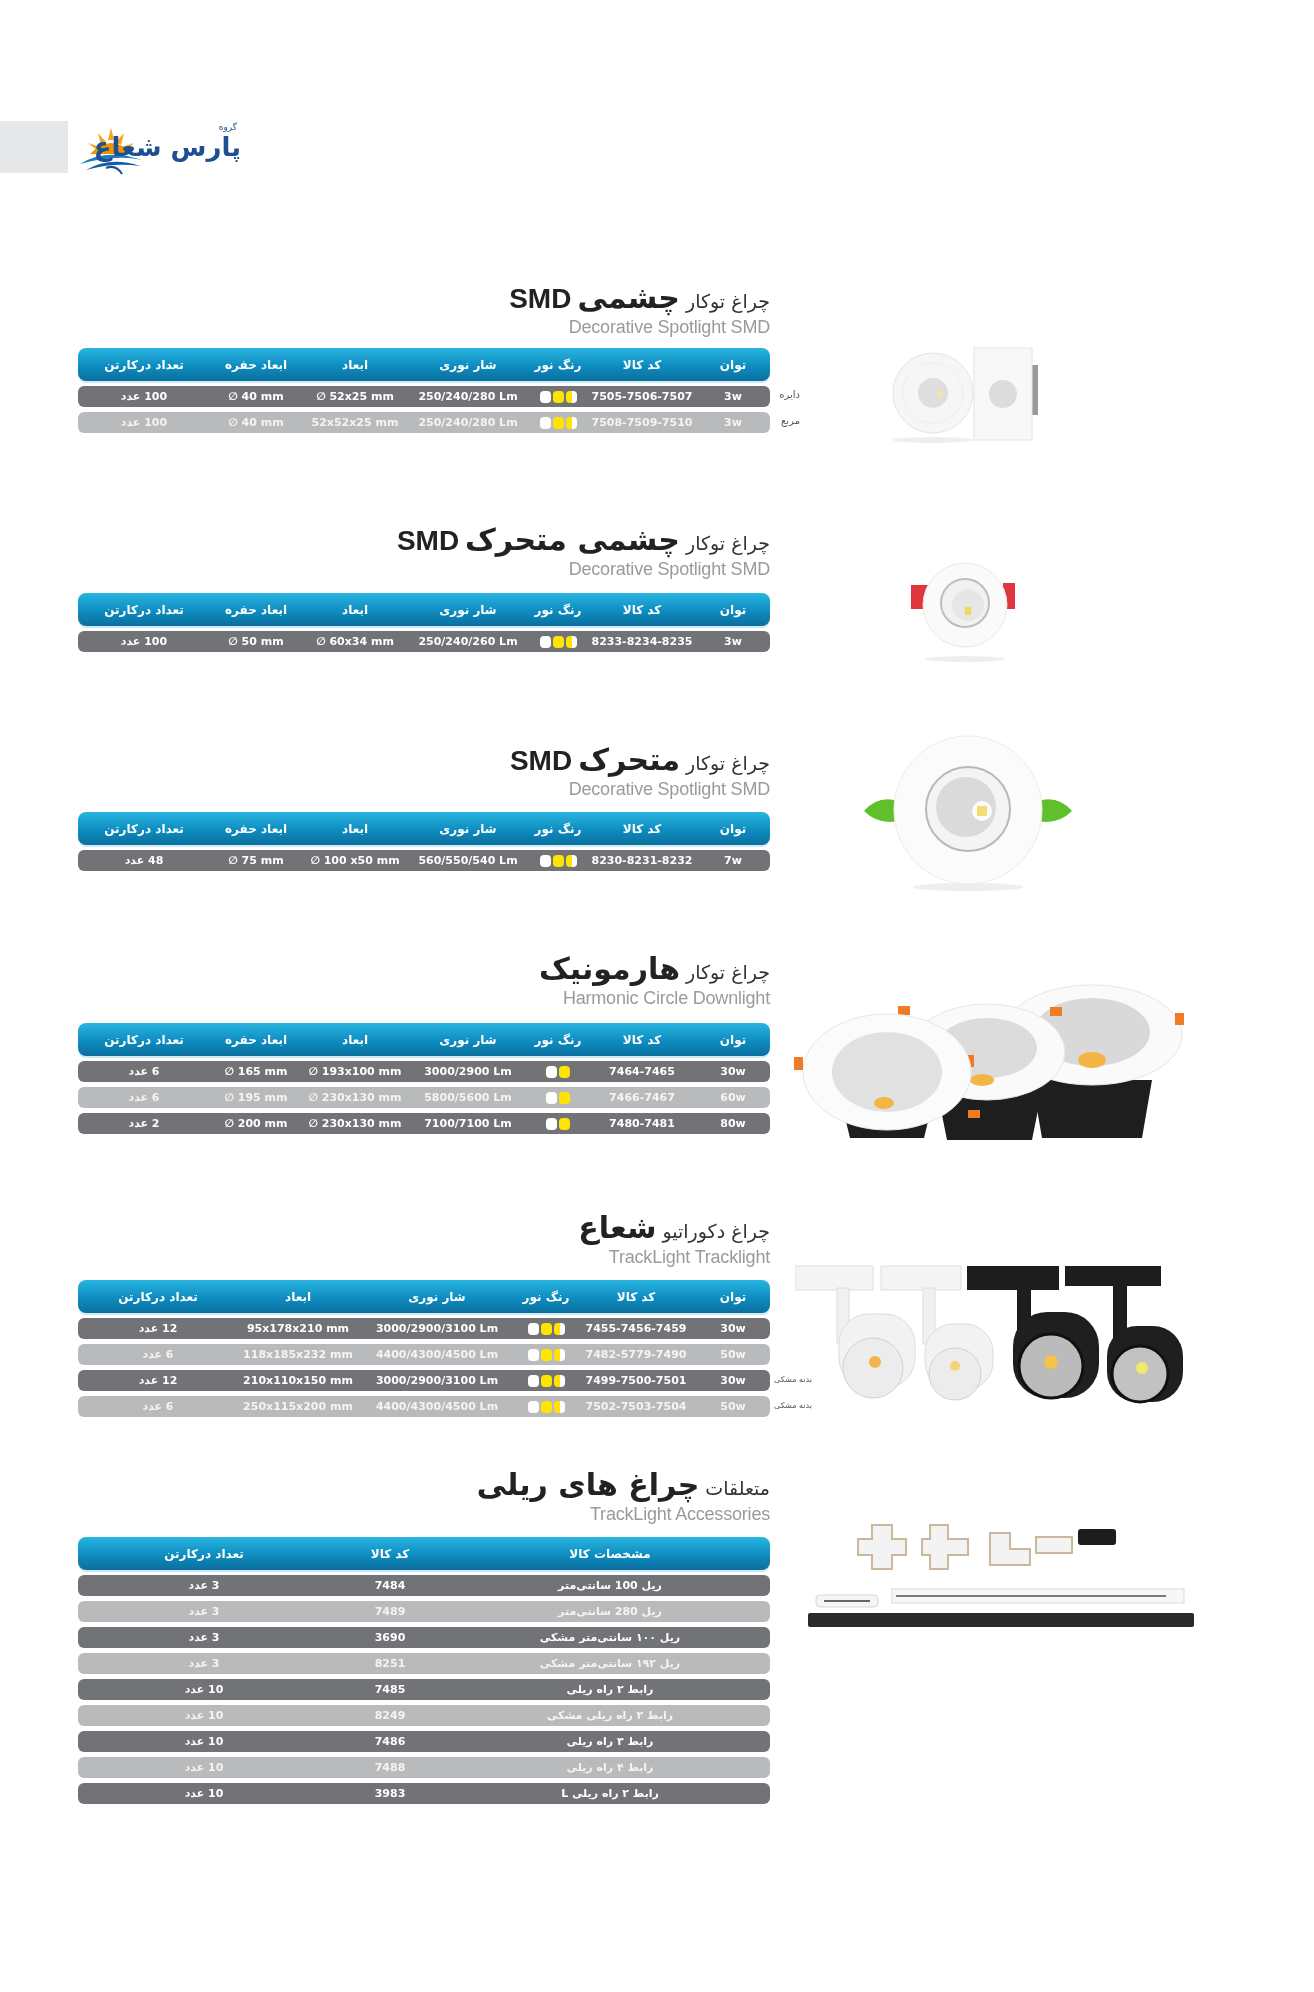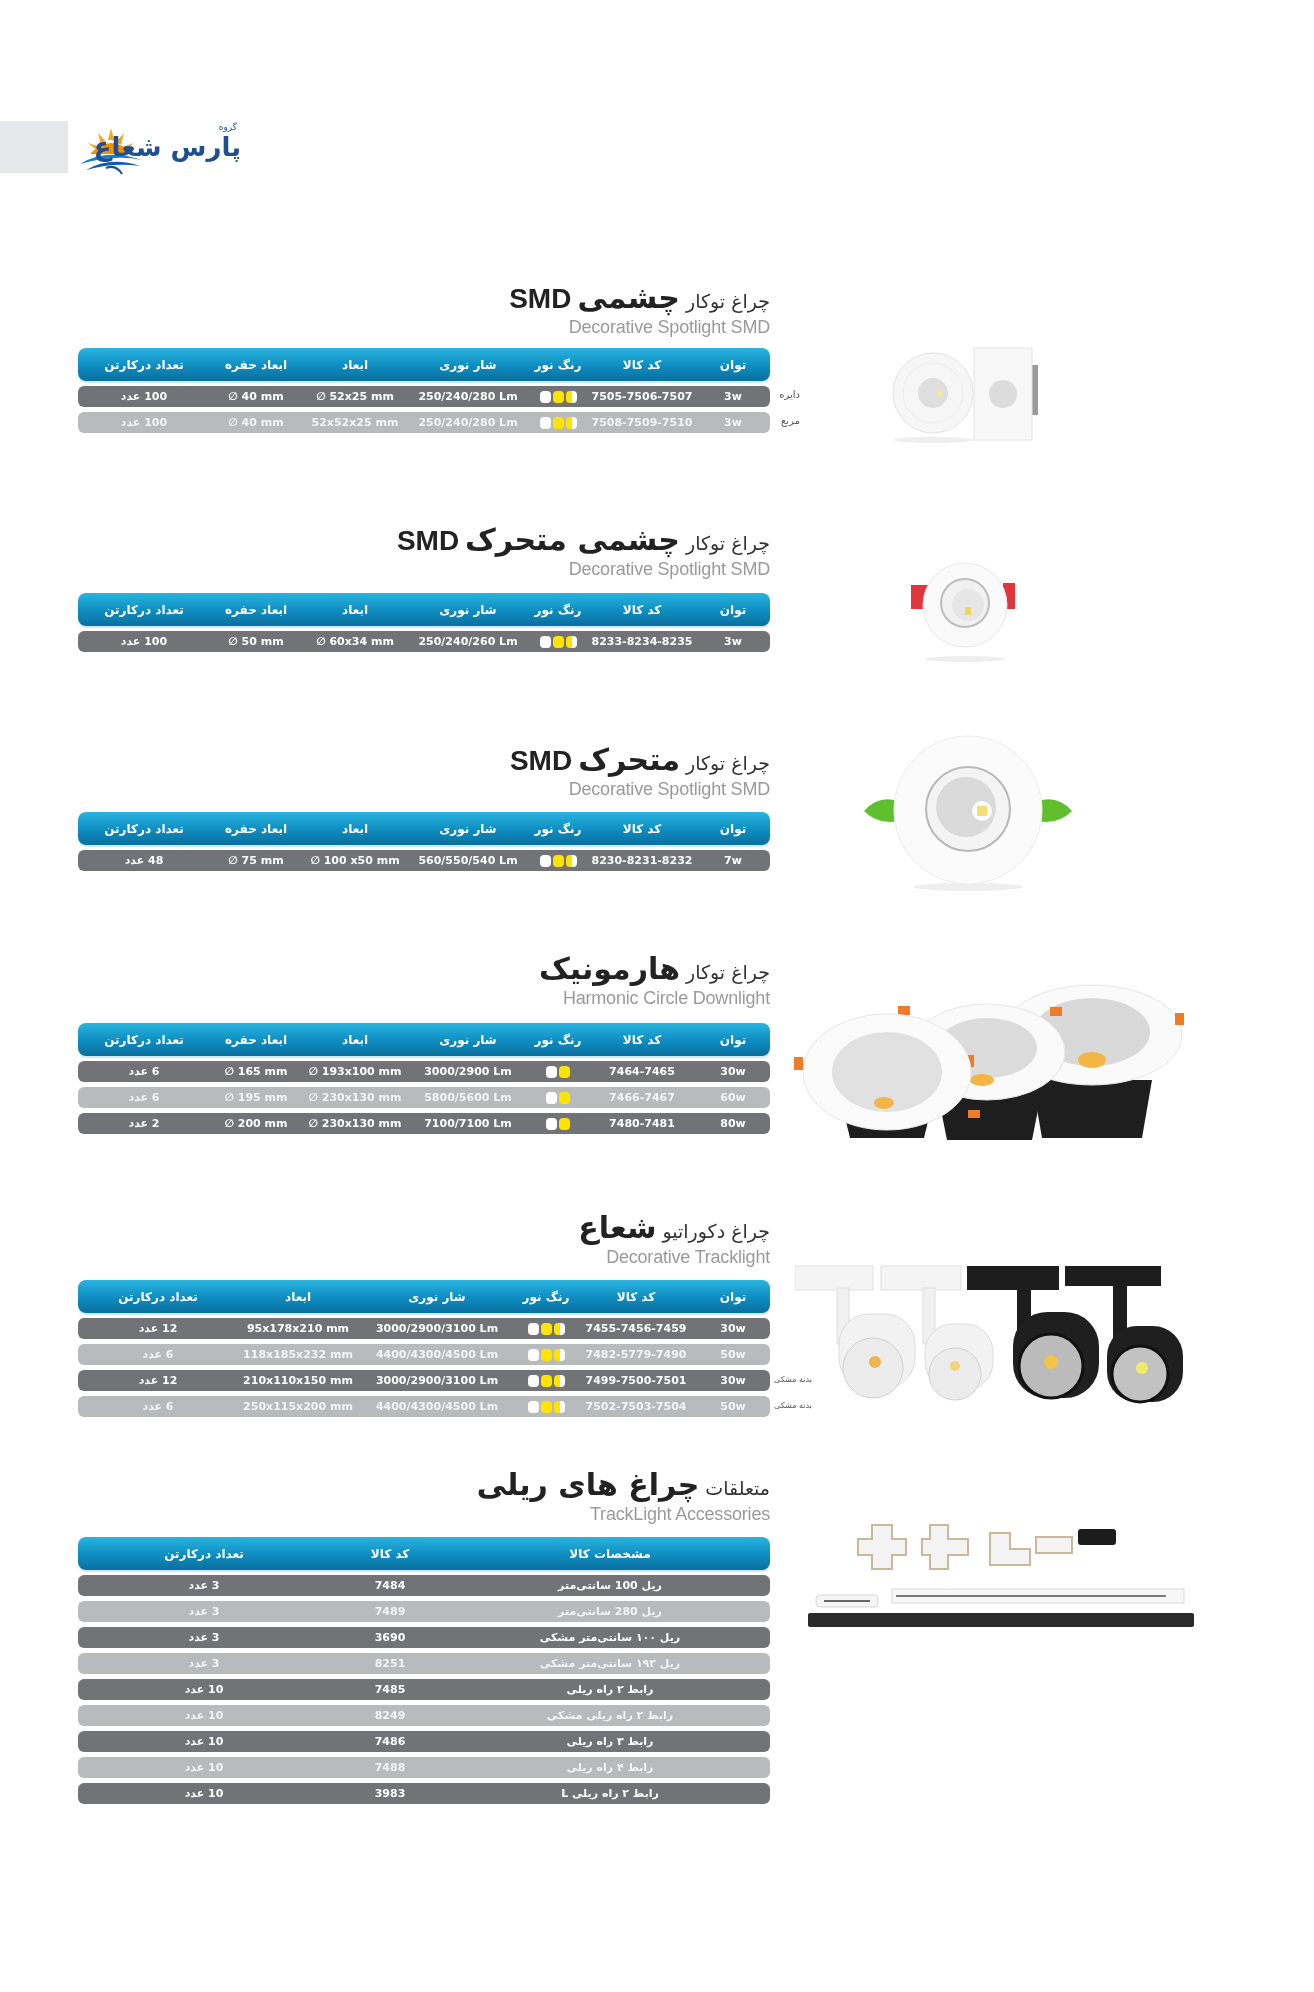--- a/index.html
+++ b/index.html
@@ -281,21 +281,21 @@
   <ellipse cx="95" cy="112" rx="55" ry="40" fill="#e1e1e1"></ellipse>
   <ellipse cx="92" cy="143" rx="10" ry="6" fill="#f3b543"></ellipse>
   <rect x="2" y="97" width="9" height="13" fill="#f07b26"></rect>
 </svg>
 
 <div class="section-title" style="top:1210px;">
   <div class="fa">
     <span class="light">چراغ دکوراتیو</span>
     <span>شعاع</span>
   </div>
-  <div class="en">Decorative Tracklight</div>
+  <div class="en">TrackLight Tracklight</div>
 </div>
 <div class="tbl" style="top:1280px;">
   <div class="hdr">
     <div class="cell" style="width:74px">توان</div>
     <div class="cell" style="width:120px">کد کالا</div>
     <div class="cell" style="width:60px">رنگ نور</div>
     <div class="cell" style="width:158px">شار نوری</div>
     <div class="cell" style="width:120px">ابعاد</div>
     <div class="cell" style="width:160px">تعداد درکارتن</div>
   </div>

